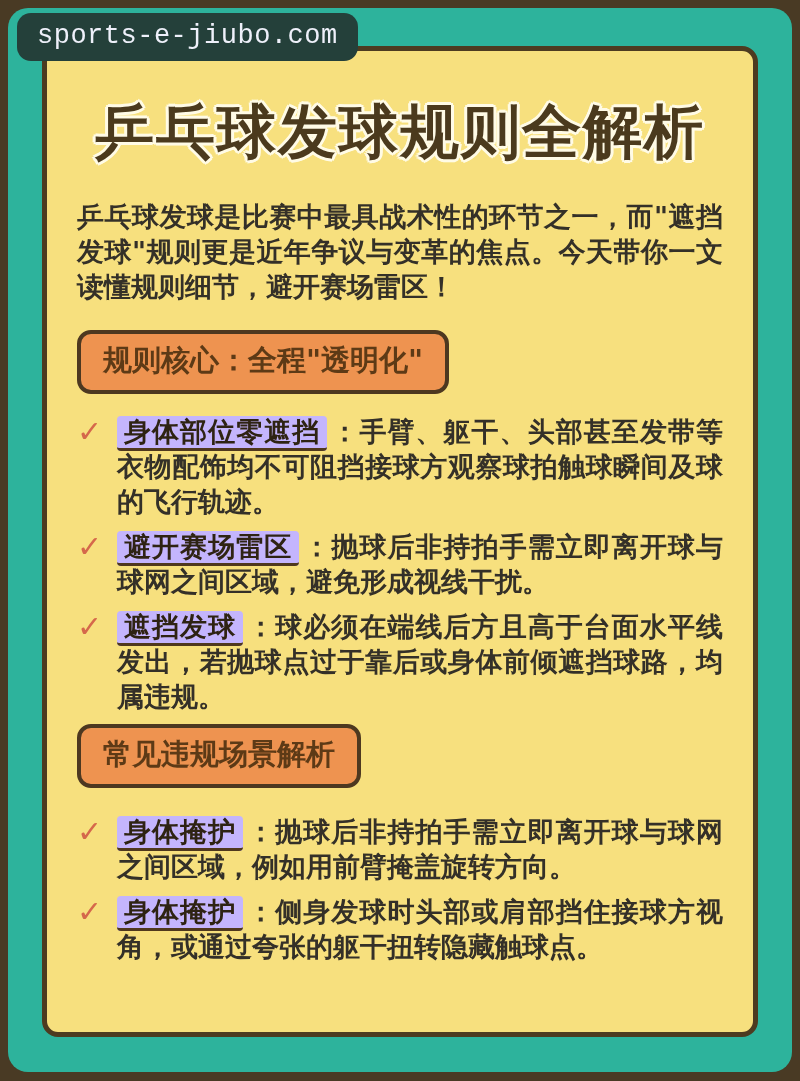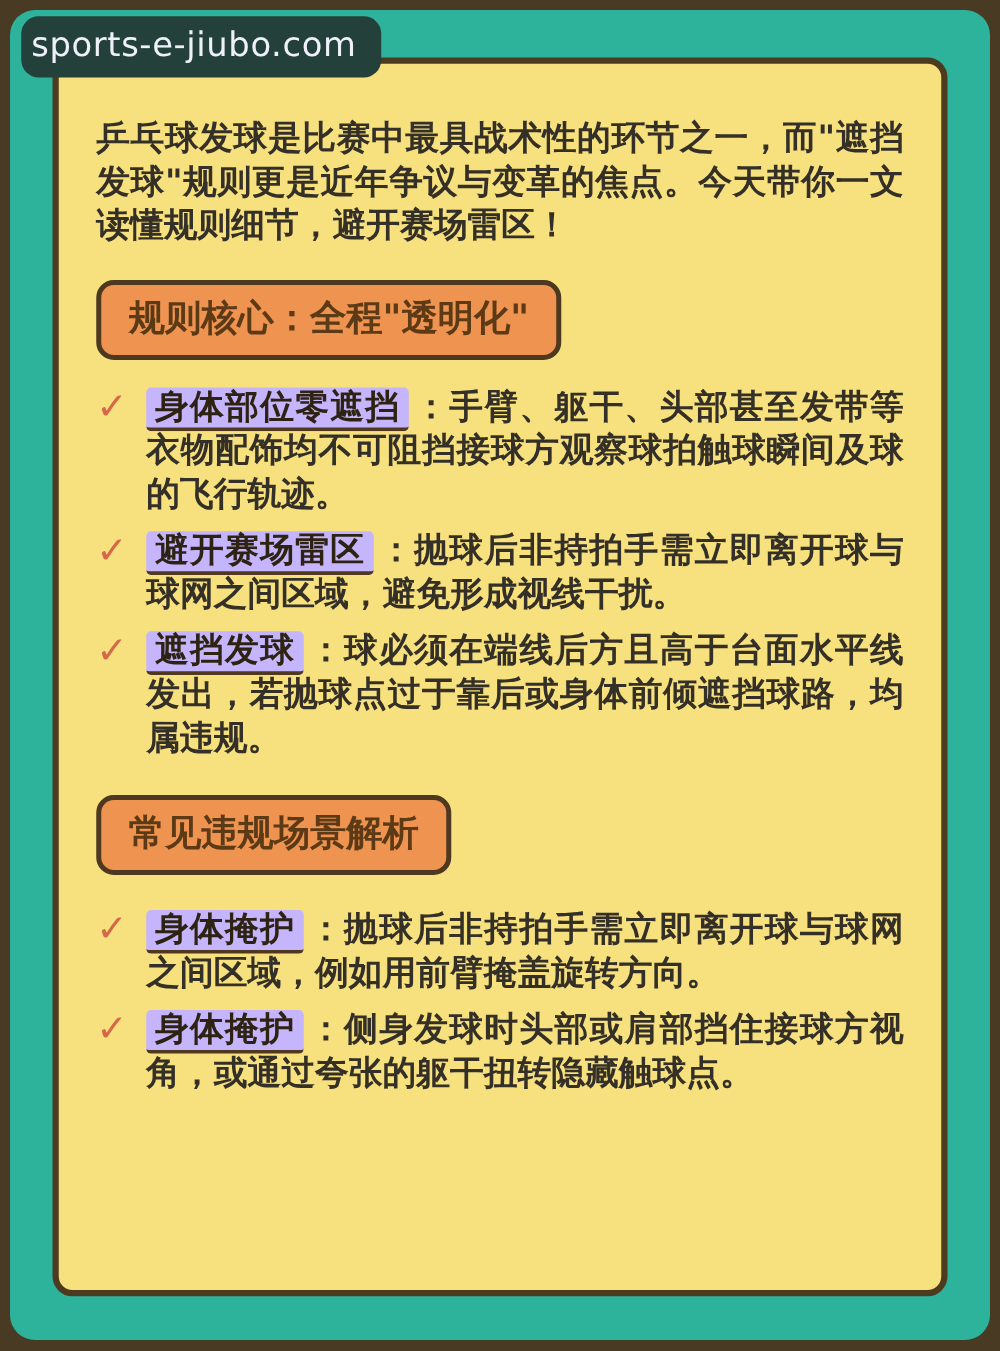--- a/index.html
+++ b/index.html
@@ -21,24 +21,25 @@
     border-radius: 20px;
     box-sizing: border-box;
     padding: 38px 34px 35px 34px;
   }
   .badge {
     position: absolute;
     top: 5px; left: 9px;
     background: #24403a;
     color: #eef0fa;
     border-radius: 14px;
-    padding: 8px 20px 10px 8px;
+    padding: 8px 20px 10px 20px;
     font-size: 27px;
     letter-spacing: 0.5px;
     z-index: 5;
+    font-family: Liberation Mono, monospace;
   }
   .card {
     width: 100%; height: 100%;
     background: #f7e07e;
     border: 5px solid #4d3b20;
     border-radius: 16px;
     box-sizing: border-box;
     padding: 42px 30px 0 30px;
     overflow: hidden;
   }
@@ -67,21 +68,21 @@
     display: inline-block;
     background: #ee9350;
     border: 4px solid #4d3820;
     border-radius: 14px;
     padding: 7px 22px 9px 22px;
     font-size: 29px;
     font-weight: 800;
     color: #5d3a16;
     margin: 0 0 20px 0;
   }
-  .pill2 { margin-top: 18px; margin-bottom: 26px; }
+  .pill2 { margin-bottom: 26px; }
   .lead { margin-bottom: 14px; }
   .item {
     display: flex;
     align-items: flex-start;
     margin: 0 0 10px 0;
   }
   .check {
     flex: 0 0 40px;
     font-size: 30px;
     font-weight: 700;
@@ -112,20 +113,21 @@
 
 <div class="frame">
   <div class="panel">
 
     <div class="badge">
       <span>sports-e-jiubo.com</span>
     </div>
 
     <div class="card">
 
+      <h1 class="title">乒乓球发球规则全解析</h1>
 
       <p class="para">乒乓球发球是比赛中最具战术性的环节之一，而"遮挡发球"规则更是近年争议与变革的焦点。今天带你一文读懂规则细节，避开赛场雷区！</p>
 
       <div class="pill">
         <span>规则核心：全程"透明化"</span>
       </div>
 
 
       <div class="item">
         <span class="check">✓</span>

